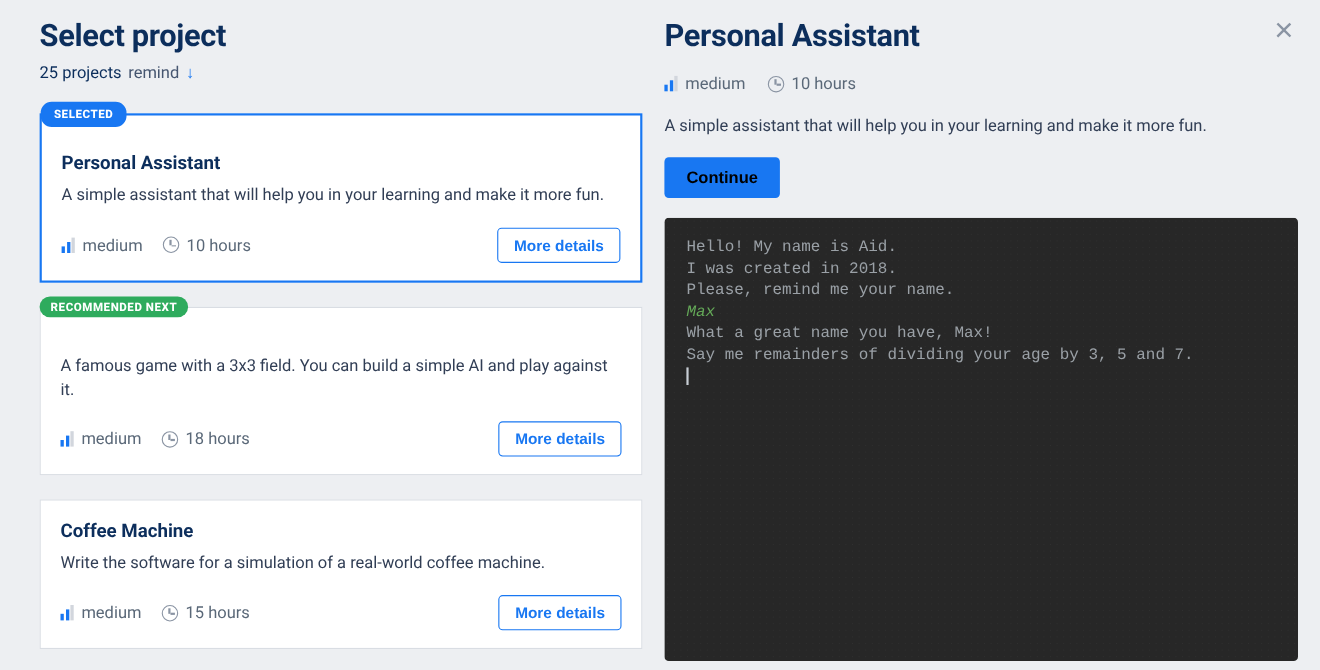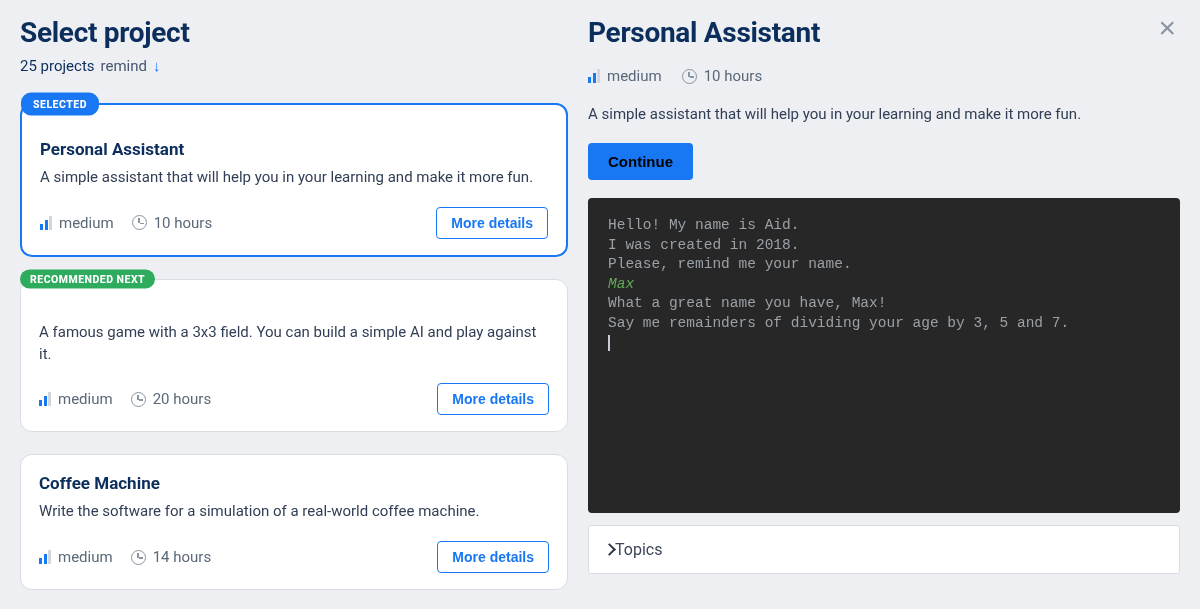--- a/index.html
+++ b/index.html
@@ -10,41 +10,41 @@
     width: 1200px;
     height: 609px;
     overflow: hidden;
   }
   .layout {
     display: flex;
     gap: 20px;
     padding: 16px 20px;
     height: 100%;
   }
-  .left-col { width: 548px; flex-shrink: 0; }
+  .left-col { width: 548px; flex-shrink: 0; margin-left: 16px; }
   .right-col { flex: 1; position: relative; }
   .page-title {
     font-size: 28px;
     font-weight: 700;
     color: #0c2e5c;
     letter-spacing: -0.3px;
   }
   .subtitle-row {
     display: flex; align-items: center; gap: 6px;
     margin-top: 8px; font-size: 15px; color: #0c2e5c;
   }
   .subtitle-bold { font-weight: 400; text-align: center; }
   .subtitle-light { font-weight: 400; color: #465670; }
   .sort-arrow { color: #1877f2; font-weight: 700; cursor: pointer; }
   .cards { margin-top: 28px; display: flex; flex-direction: column; gap: 22px; }
   .card {
     position: relative;
     background: #fff;
     border: 1px solid #d9dde3;
-    border-radius: 12px;
+    border-radius: 0;
     padding: 34px 18px 16px 18px;
   }
   .card.selected {
     border: 2px solid #1877f2;
   }
   .card-badge {
     position: absolute;
     top: -1px; left: -1px;
     border-radius: 10px;
     padding: 3px 10px;
@@ -94,21 +94,21 @@
     background:none; border:none; padding:0 4px;
   }
   .right-meta { margin-top:18px; display:flex; gap:20px; }
   .right-desc { margin-top:20px; font-size:15px; color:#313e55; }
   .btn-primary{
     margin-top:20px; background:#1877f2; color:#000000; border:none;
     font-weight:700; font-size:15px; padding:10px 20px; border-radius:4px; cursor:pointer;
   }
   .terminal{
     margin-top:18px; background:#272727; color:#9aa0a6; border-radius:4px;
-    padding:18px 20px; height:315px; font-family:"SFMono-Regular",Consolas,"Liberation Mono",Menlo,monospace;
+    padding:18px 20px; height:403px; font-family:"SFMono-Regular",Consolas,"Liberation Mono",Menlo,monospace;
     font-size:14.5px; line-height:1.35; white-space:pre; overflow:hidden;
     background-image: radial-gradient(#303030 0.6px, transparent 0.6px);
     background-size: 6px 6px;
   }
   .t-green{ color:#64a958; font-style:italic;}
   .cursor{ display:inline-block; width:1.5px; height:16px; background:#c7cdd4; vertical-align:middle;}
   .topics-row{
     margin-top:12px; background:#fff; border:1px solid #d9dde3; border-radius:3px;
     padding:14px 16px; display:flex; align-items:center; gap:1px;
     font-size:16px; color:#3a4658; cursor:pointer;
@@ -164,21 +164,21 @@
             <div class="meta-item">
               <span class="bars-icon">
                   <span></span>
                   <span></span>
                   <span></span>
                 </span>
               <span>medium</span>
             </div>
             <div class="meta-item">
               <span class="clock-icon"></span>
-              <span>20 hours</span>
+              <span>18 hours</span>
             </div>
           </div>
           <button class="btn-outline">More details</button>
         </div>
       </div>
 
       <div class="card" style="padding-top:18px;">
         <div class="card-title">Coffee Machine</div>
         <div class="card-desc">Write the software for a simulation of a real-world coffee machine.</div>
         <div class="card-footer">
@@ -186,21 +186,21 @@
             <div class="meta-item">
               <span class="bars-icon">
                   <span></span>
                   <span></span>
                   <span></span>
                 </span>
               <span>medium</span>
             </div>
             <div class="meta-item">
               <span class="clock-icon"></span>
-              <span>14 hours</span>
+              <span>15 hours</span>
             </div>
           </div>
           <button class="btn-outline">More details</button>
         </div>
       </div>
 
     </div>
   </div>
 
   <div class="right-col">

